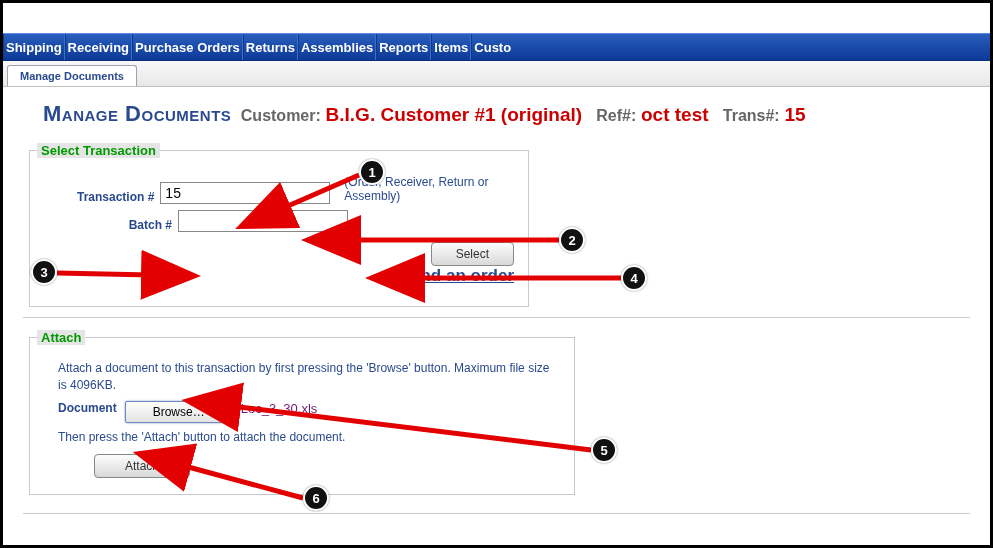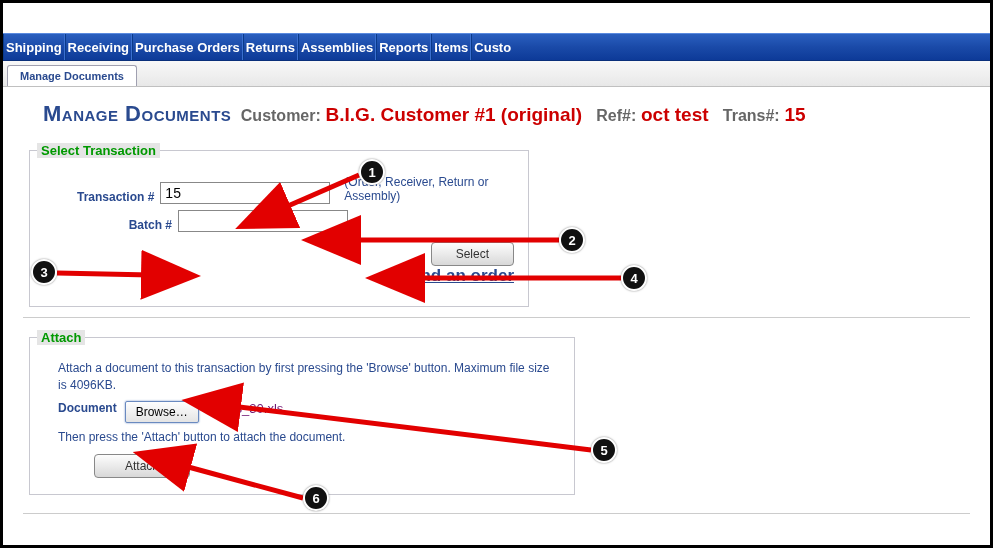--- a/index.html
+++ b/index.html
@@ -163,21 +163,21 @@
   }
   .doclabel {
     color: #2a4a8f;
     font-weight: bold;
     font-size: 12px;
   }
   .browse-btn {
     background: linear-gradient(to bottom,#fefefe,#e4e4e4);
     border: 1px solid #6a8ac0;
     border-radius: 2px;
-    padding: 3px 10px;
+    padding: 3px 27px;
     font-size: 12px;
     cursor: pointer;
     box-shadow: 0 0 2px #6a8ac0;
   }
   .filename {
     color: #701a75;
     font-size: 13px;
   }
   
   .marker {

